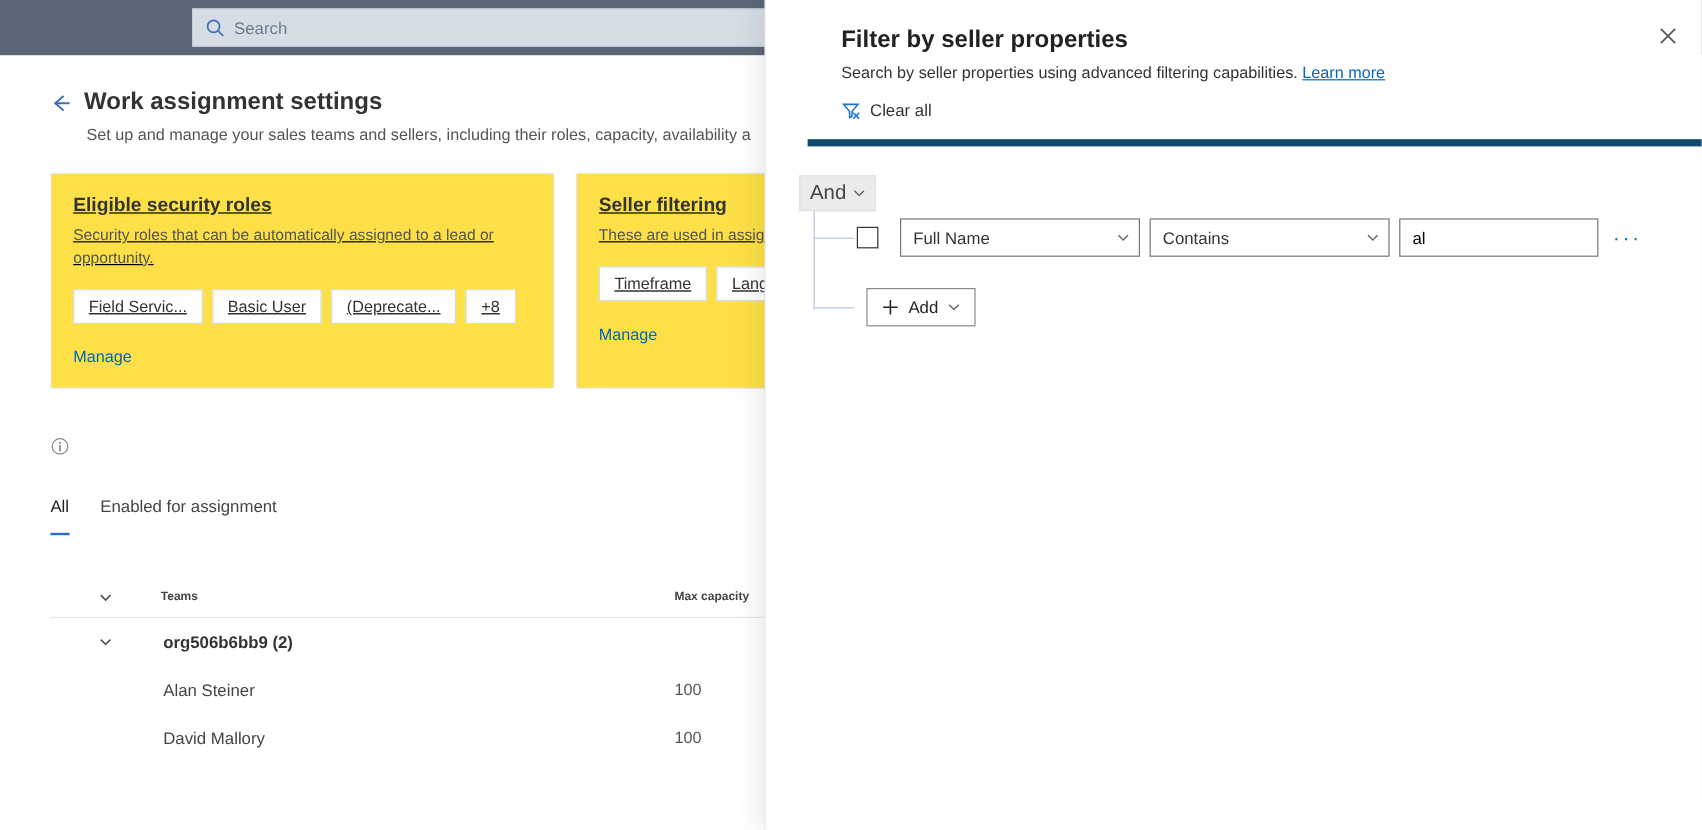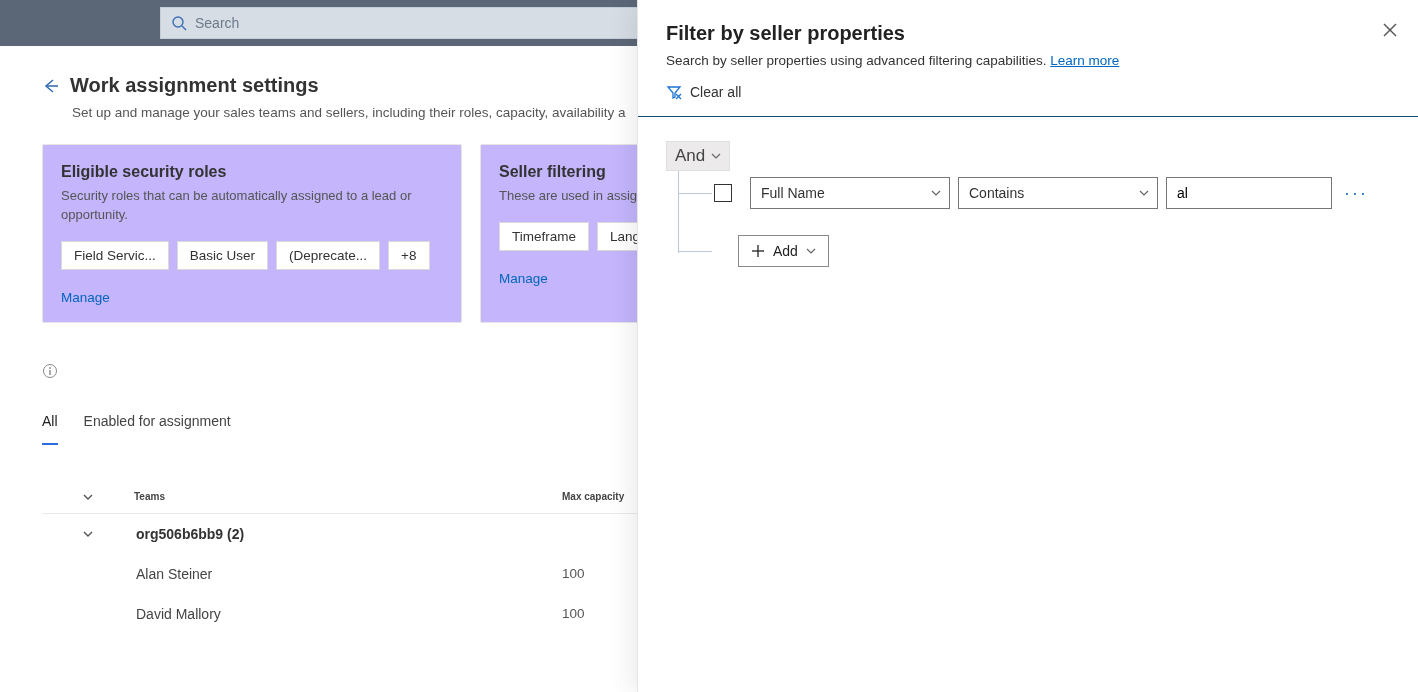--- a/index.html
+++ b/index.html
@@ -36,21 +36,21 @@
   }
   .page-row { display: flex; align-items: center; gap: 10px; }
   .back-icon { color: #3b6fb6; }
   .page-title { font-size: 20px; font-weight: 600; color: #333; }
   .page-sub { margin-top: 8px; margin-left: 30px; font-size: 13.5px; color: #555; }
 
   
   .cards { display: flex; gap: 18px; margin: 24px 0 0 0; }
   .card {
     border: 1px solid #e5e5e5; border-radius: 2px;
-    padding: 18px 18px 16px 18px; background: #c4b5fd;
+    padding: 18px 18px 16px 18px; background: #fde047; text-decoration: underline;
   }
   .card.roles { width: 420px; }
   .card.attrs { width: 300px; padding-right: 8px; }
   .card h3 { font-size: 16px; font-weight: 600; color: #333; }
   .card p { font-size: 13px; color: #555; margin-top: 6px; line-height: 1.45; }
   .chips { display: flex; gap: 8px; margin-top: 16px; flex-wrap: wrap;}
   .chip {
     border: 1px solid #d9d9d9; padding: 6px 12px; font-size: 13.5px;
     color: #333; background: #fff; white-space: nowrap;
   }
@@ -90,21 +90,21 @@
 
   
   .filter-panel {
     position: absolute;
     top: 0; right: 0; bottom: 0;
     width: 780px;
     background: #fff;
     box-shadow: -1px 0 0 #e6e6e6, -8px 0 22px rgba(0,0,0,0.08);
     display: flex; flex-direction: column;
   }
-  .fp-head { padding: 22px 28px 16px 28px; border-bottom: 1px solid #0c4a6e; position: relative; }
+  .fp-head { padding: 22px 28px 16px 28px; border-bottom: 6px solid #0c4a6e; position: relative; margin-left: 35px; }
   .fp-title { font-size: 20px; font-weight: 600; color: #222; }
   .fp-sub { font-size: 13.5px; color: #333; margin-top: 8px; }
   .fp-sub a { color: #0066c0; text-decoration: underline; cursor: pointer; }
   .fp-close { position: absolute; right: 20px; top: 22px; color: #555; cursor: pointer; }
   .fp-clear {
     display: flex; align-items: center; gap: 8px;
     margin-top: 16px; color: #333; font-size: 14px; cursor: pointer; width: fit-content;
   }
   .fp-clear svg { color: #1a73d1; }
 
@@ -137,21 +137,21 @@
     font-size: 14px; color: #333; cursor: pointer; position: relative;
   }
   .dd.field { width: 200px; }
   .dd.op { width: 200px; }
   .txt { width: 166px; cursor: text; }
   .txt input { border:none; outline:none; width:100%; font-size:14px;}
   .dd .chev { position:absolute; right:8px; color:#666; }
   .more { color:#1a73d1; font-size:18px; letter-spacing:2px; padding:0 4px; cursor:pointer;}
 
   .add-row {
-    position: absolute; left: 100px; top: 118px;
+    position: absolute; left: 84px; top: 118px;
   }
   .add-btn {
     border: 1px solid #8a8a8a; background: #fff; height: 32px;
     padding: 0 12px; display:inline-flex; align-items:center; gap:8px;
     font-size:14px; color:#222; cursor:pointer;
   }
 
   svg { display:block; }
 </style>
 </head>

